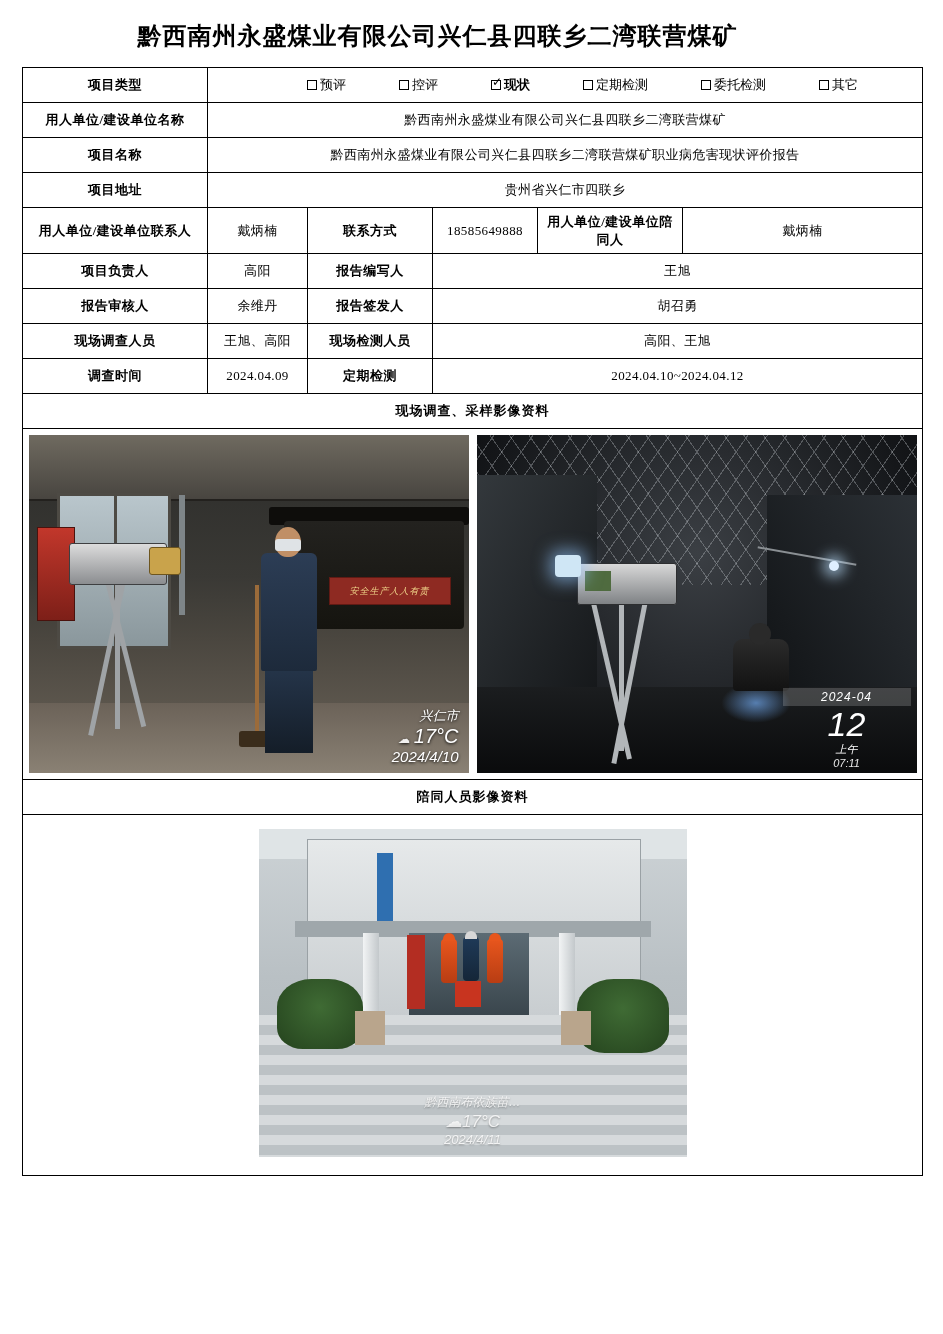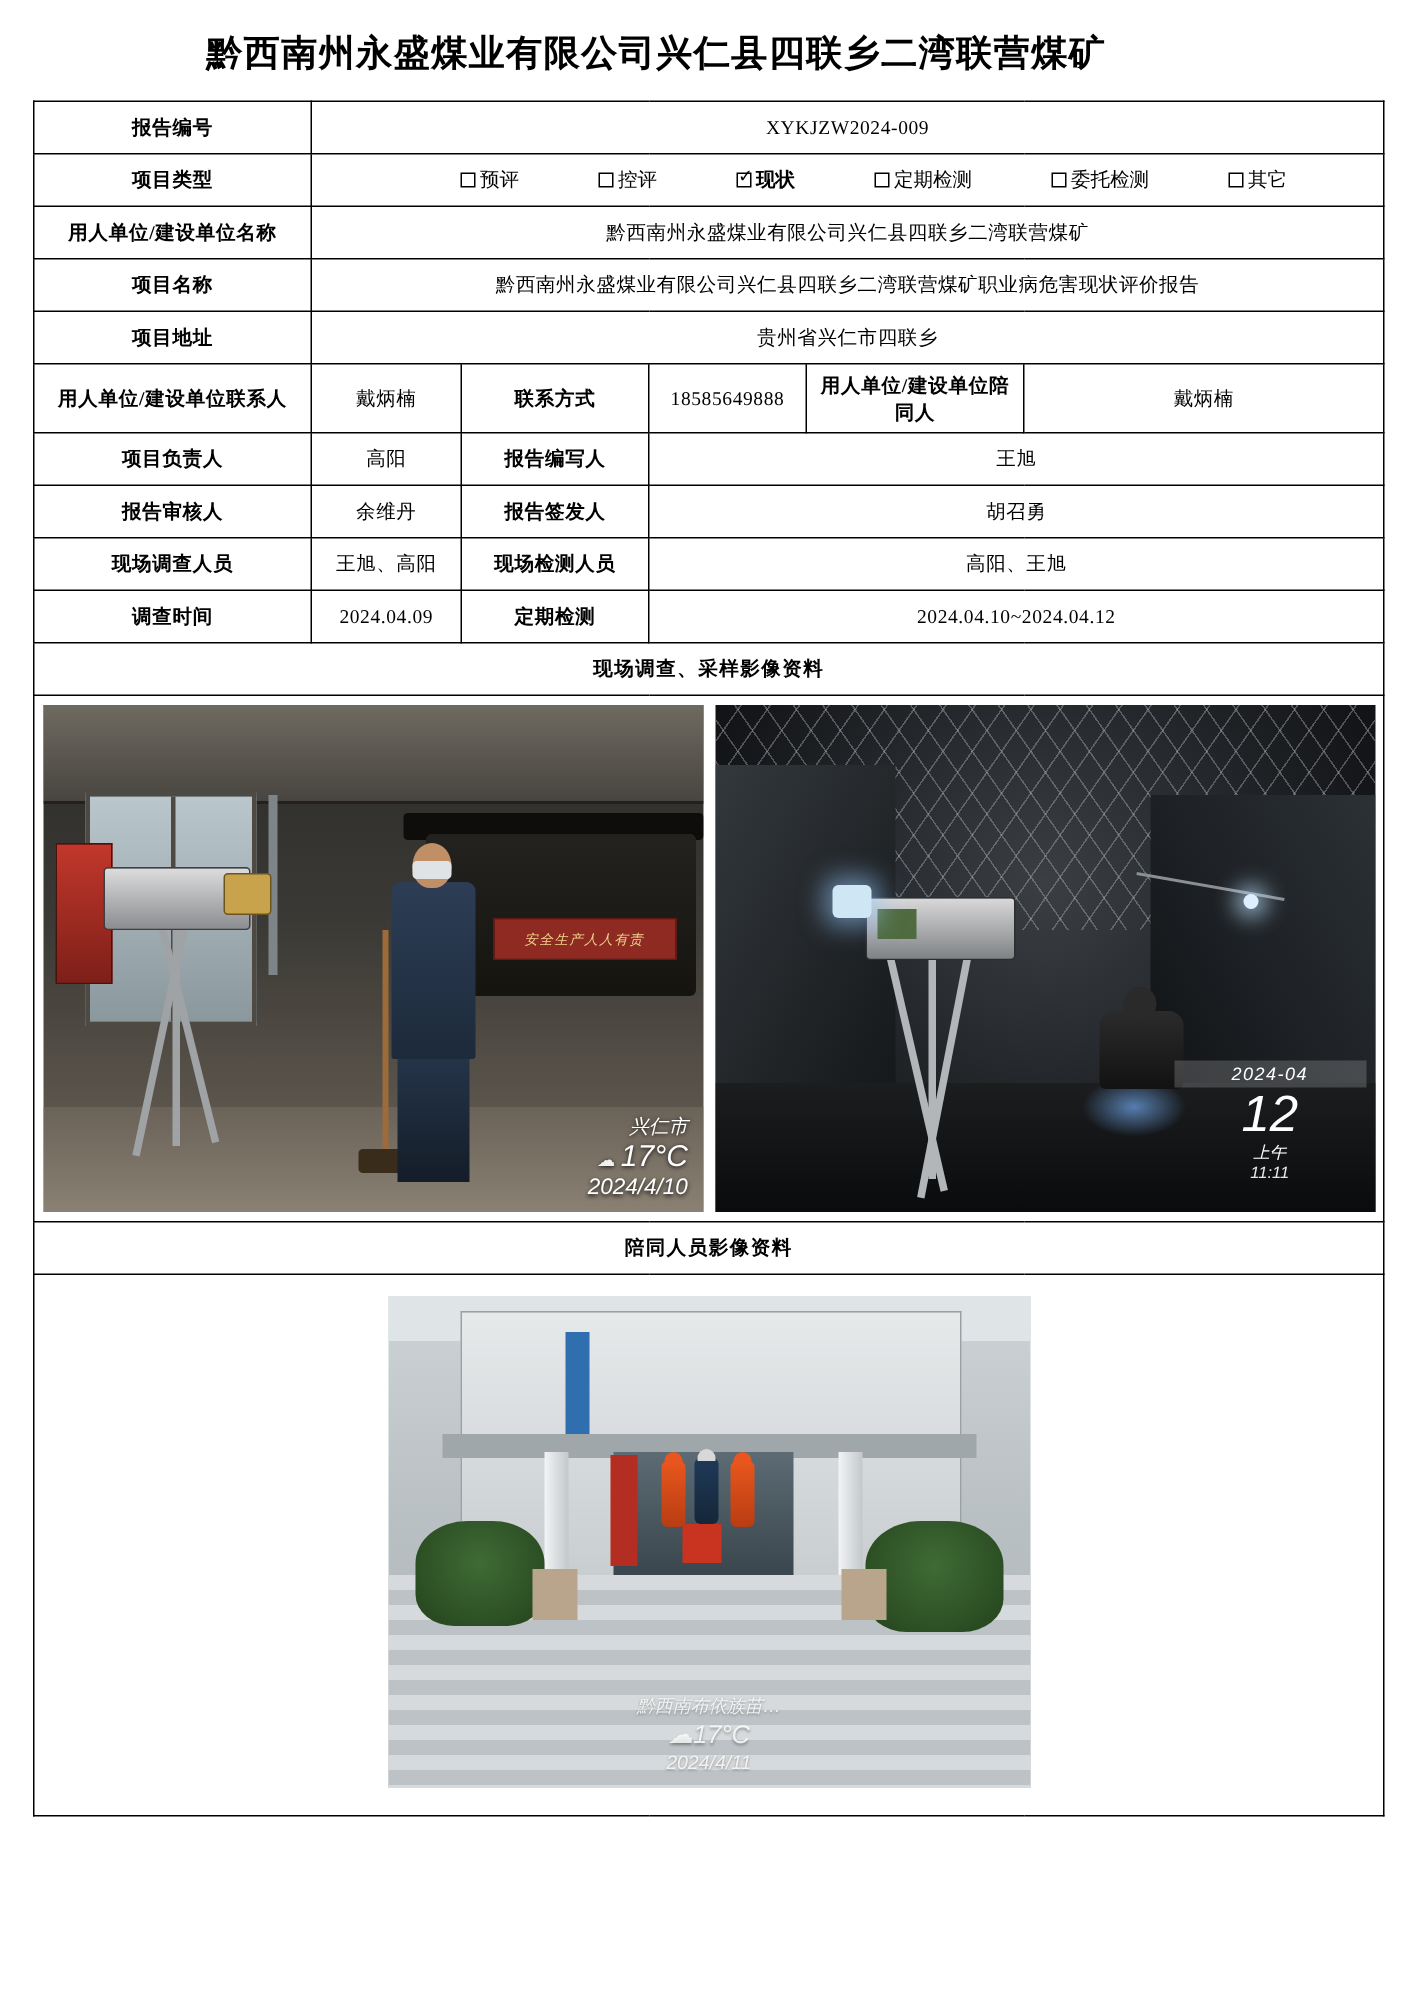--- a/index.html
+++ b/index.html
@@ -266,21 +266,21 @@
   }
   .p2 .spot {
     position:absolute; right: 78px; top: 126px; width: 10px; height: 10px;
     background:#dfefff; border-radius:50%; box-shadow: 0 0 14px 6px rgba(190,225,255,.7);
   }
   .p2 .floor {
     position:absolute; left:0; bottom:0; width:100%; height: 86px;
     background: linear-gradient(180deg,#1b1d1f,#0a0b0c);
   }
   .stamp2 {
-    position:absolute; right: 6px; bottom: 20px; width: 128px;
+    position:absolute; right: 6px; bottom: 4px; width: 128px;
     color:#fff; font-family: "Liberation Sans", sans-serif;
     text-align:center;
   }
   .stamp2 .ym {
     background: rgba(255,255,255,.18); font-size: 12px; padding: 2px 0; letter-spacing: 1px;
   }
   .stamp2 .dd { font-size: 34px; line-height: 36px; font-weight: 300; }
   .stamp2 .ap { font-size: 11px; }
   .stamp2 .tm { font-size: 11px; opacity:.9; }
 
@@ -366,24 +366,20 @@
   <table class="info">
     <colgroup>
       <col style="width:185px">
       <col style="width:100px">
       <col style="width:125px">
       <col style="width:105px">
       <col style="width:145px">
       <col style="width:240px">
     </colgroup>
     <tbody>
-      <tr>
-        <td class="label">报告编号</td>
-        <td class="value mono" colspan="5">XYKJZW2024-009</td>
-      </tr>
 
       <tr>
         <td class="label">项目类型</td>
         <td colspan="5">
           <div class="checkrow">
             <span class="chk">
               <span class="box"></span>
               <span class="lbl">预评</span>
             </span>
             <span class="chk">
@@ -512,21 +508,21 @@
               <div class="tripod-body"></div>
               <div class="screen"></div>
               <div class="lamp"></div>
               <div class="miner-glow"></div>
               <div class="miner-body"></div>
               <div class="miner-head"></div>
               <div class="stamp2">
                 <div class="ym">2024-04</div>
                 <div class="dd">12</div>
                 <div class="ap">上午</div>
-                <div class="tm">11:11</div>
+                <div class="tm">07:11</div>
               </div>
             </div>
 
           </div>
         </td>
       </tr>
 
       <tr class="section-head">
         <td colspan="6">陪同人员影像资料</td>
       </tr>

